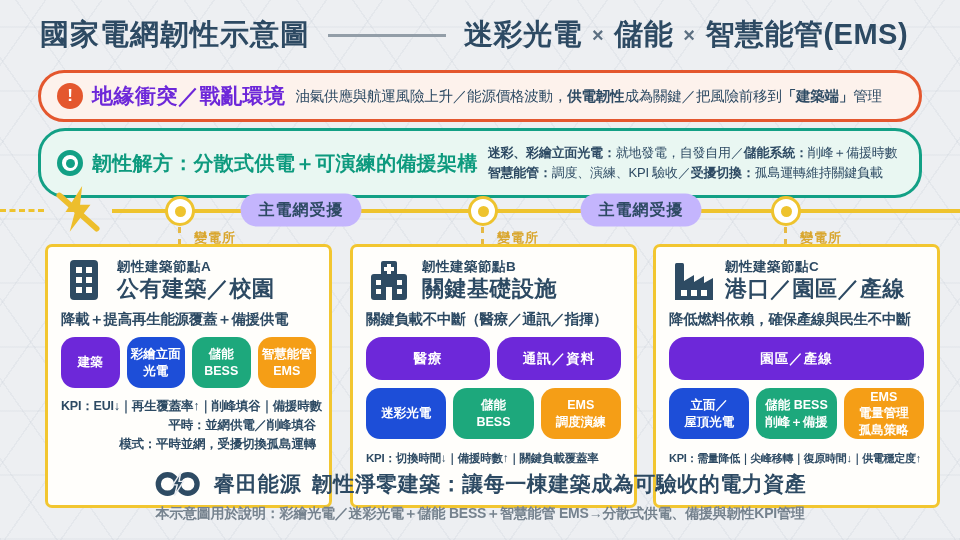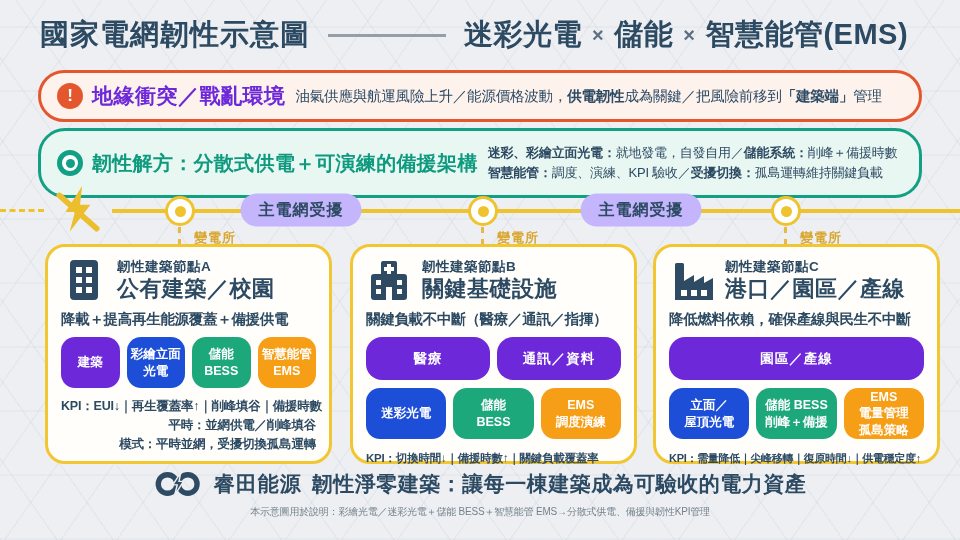--- a/index.html
+++ b/index.html
@@ -46,22 +46,22 @@
   .node-a { left:180px; } .node-b { left:483px; } .node-c { left:786px; }
   .outage-badge { position:absolute; top:210px; transform:translate(-50%,-50%); background:#c4b5fd; color:#2d4a63;
     font-size:16px; font-weight:900; padding:6px 18px; border-radius:20px; white-space:nowrap; letter-spacing:1px; }
   .badge-1 { left:301px; } .badge-2 { left:641px; }
   .substation { position:absolute; top:221px; font-size:13px; font-weight:800; color:#d9a62e; letter-spacing:1px;margin-top:8px; }
   .sub-a { left:194px; } .sub-b { left:497px; } .sub-c { left:800px; }
   .vdash { position:absolute; top:227px; height:18px; border-left:3px dashed #e5b945; }
   .vd-a { left:178px; } .vd-b { left:481px; } .vd-c { left:784px; }
 
   
-  .card { position:absolute; top:244px; height:220px; width:287px; background:#fffefb;
-    border:3px solid #f2c630; border-radius:20px; padding:10px 13px; }
+  .card { position:absolute; top:244px; height:264px; width:287px; background:#fffefb;
+    border:3px solid #f2c630; border-radius:7px; padding:10px 13px; }
   .card-a { left:45px; } .card-b { left:350px; } .card-c { left:653px; }
   .card-head { display:flex; align-items:center; gap:10px; }
   .card-icon { flex:0 0 46px; width:46px; height:46px; }
   .card-node-label { font-size:13.5px; font-weight:800; letter-spacing:.5px; }
   .card-title { font-size:22px; font-weight:900; line-height:1.15; letter-spacing:.5px; white-space:nowrap; }
   .card-subtitle { margin-top:7px; font-size:14.5px; font-weight:700; white-space:nowrap; letter-spacing:-.3px; }
   .chips { display:flex; gap:7px; margin-top:8px; }
   .chip { flex:1; border-radius:14px; color:#fff; font-weight:700; text-align:center;
     display:flex; flex-direction:column; align-items:center; justify-content:center; line-height:1.3; }
   .chip span:empty { display:none; }
@@ -74,21 +74,21 @@
   .kpi div { white-space:nowrap; }
   .kpi-a { font-size:12.5px; letter-spacing:-.2px;text-align:right; }
   .kpi-b { margin-top:11px; font-size:11.5px; letter-spacing:-.2px; }
   .kpi-c { margin-top:11px; font-size:11px; letter-spacing:-.3px; }
 
   
   .footer-brand { position:absolute; top:469px; left:0; right:0; display:flex; align-items:center; justify-content:center; gap:10px; }
   .brand-logo { width:50px; height:30px; }
   .brand-name { font-size:21px; font-weight:900; letter-spacing:1px; }
   .brand-tagline { font-size:21px; font-weight:900; letter-spacing:.5px; }
-  .footer-note { position:absolute; top:505px; left:0; right:0; text-align:center; font-size:10px; color:#75828e; font-weight:400; letter-spacing:-.2px; }
+  .footer-note { position:absolute; top:505px; left:0; right:0; text-align:center; font-size:14px; color:#75828e; font-weight:700; letter-spacing:-.2px; }
 </style>
 </head>
 <body>
 
 <div class="page">
 
   <div class="header">
     <div class="title-main">國家電網韌性示意圖</div>
     <div class="title-dash"></div>
     <div class="title-sub">

